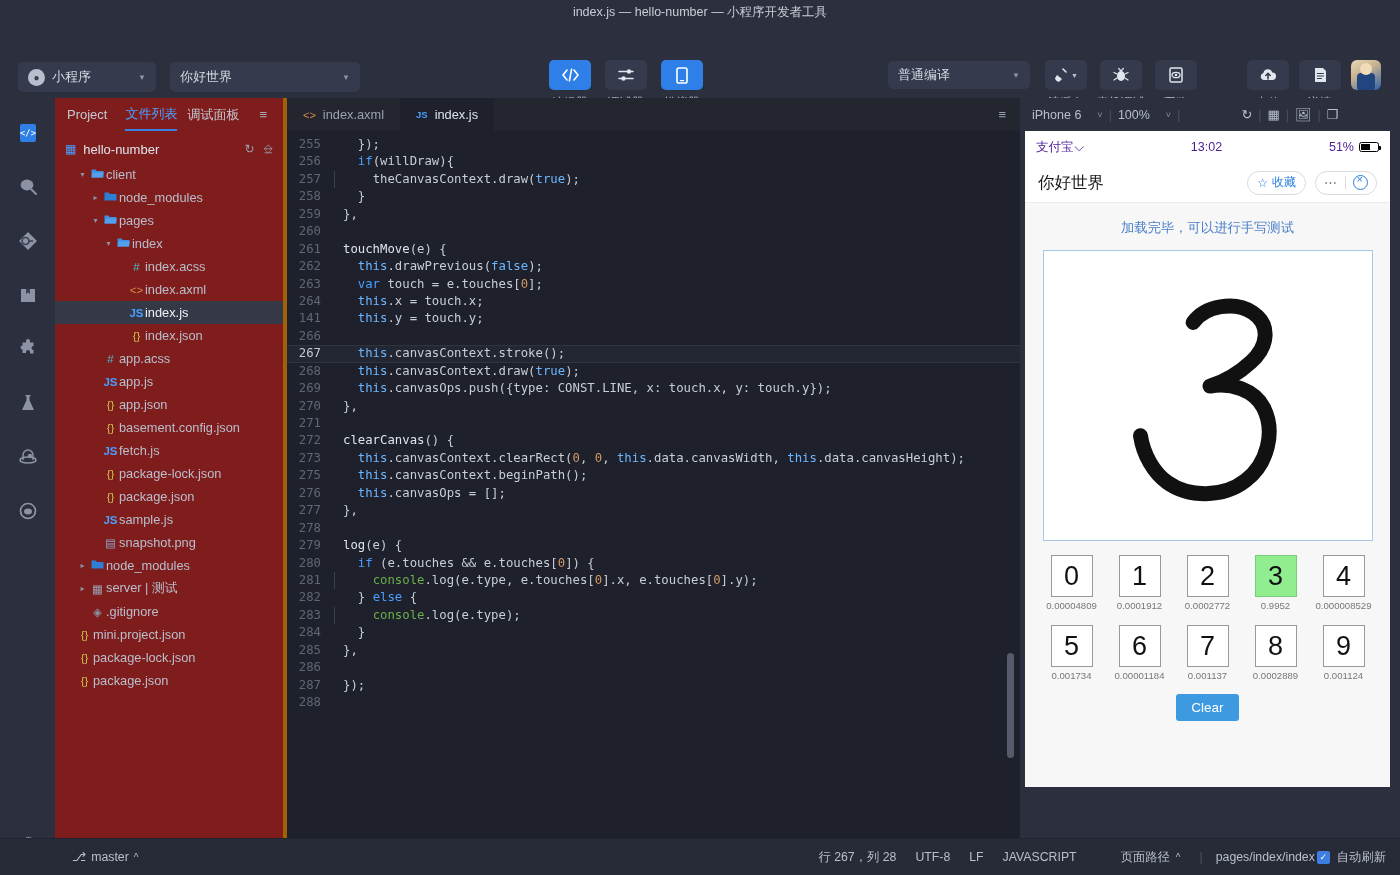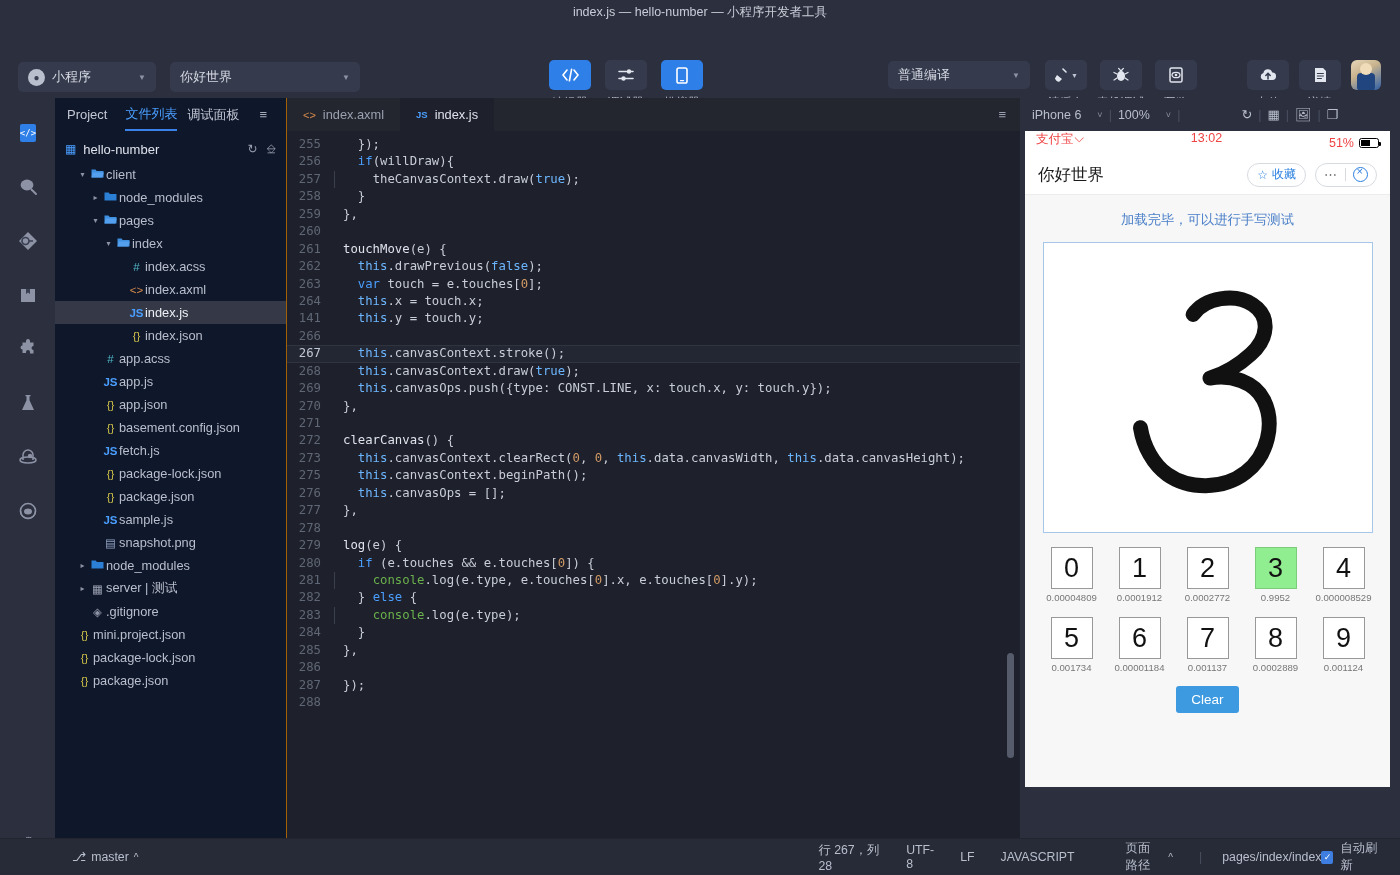--- a/index.html
+++ b/index.html
@@ -79,21 +79,21 @@
   .act-icon {
     width: 26px; height: 26px; display: flex; align-items: center; justify-content: center;
     color: #8d93a5; cursor: pointer;
   }
   .act-icon.sel { color: #fff; }
   .act-gear { position: absolute; bottom: 18px; left: 50%; transform: translateX(-50%); }
 
   
   .sidebar {
     position: absolute; left: 55px; top: 98px; width: 232px; height: 740px;
-    background: #0f172a; border-right: 1px solid #a16207;
+    background: #7f1d1d; border-right: 4px solid #a16207;
   }
   .side-tabs {
     height: 33px; display: flex; align-items: center; padding: 0 12px; gap: 18px;
     font-size: 13px; color: #9aa0b0;
   }
   .side-tabs .t { cursor: pointer; height: 33px; display:flex; align-items:center; }
   .side-tabs .t.act { color: #4a9eff; border-bottom: 2px solid #3b82e8; }
   .side-tabs .t.plain { color: #c3c8d4; }
   .side-tabs .ico { margin-left: 2px; color:#a6abb9; font-size:13px; }
 
@@ -170,22 +170,22 @@
   .sim-bar .sel { display:flex; align-items:center; gap:16px; cursor:pointer; }
   .sim-bar .chev { font-size: 9px; color:#8d93a5;}
   .sim-bar .div { color: #4a4f60; }
   .sim-bar .ico { color:#b9bfcd; cursor:pointer; font-size: 13px;}
 
   .phone {
     position: absolute; left: 5px; top: 33px; width: 365px; height: 656px;
     background: #fff; overflow: hidden;
   }
   .st-bar {
-    height: 24px; display: flex; padding: 0 11px;
-    font-size: 12.5px; color: #ef4444; background: #fff;
+    height: 24px; display: flex; align-items: center; padding: 16px 11px;
+    font-size: 12.5px; color: #4c1d95; background: #fff;
   }
   .st-bar .mid { margin: 0 auto; font-weight: 500;}
   .st-bar .rt { display:flex; align-items:center; gap:5px;}
   .batt { width:20px; height:10px; border:1.4px solid #000; border-radius:2.5px; position:relative; }
   .batt::before{content:"";position:absolute;left:1px;top:1px;bottom:1px;width:9px;background:#000;}
   .batt::after{content:"";position:absolute;right:-3.5px;top:3px;width:2px;height:4px;background:#000;border-radius:0 1px 1px 0;}
 
   .nav-bar {
     height: 40px; display:flex; align-items:center; padding: 0 13px; background:#fff;
     border-bottom: 1px solid #ececec;
@@ -229,21 +229,21 @@
     font-family:"Liberation Sans", sans-serif;
   }
 
   
   .statusbar {
     position:absolute; left:0; bottom:0; width:1400px; height:37px;
     background:#272b38; display:flex; align-items:center; color:#b9bfcd; font-size:12.3px;
     border-top: 1px solid #22252f;
   }
   .sb-left { display:flex; align-items:center; gap:5px; margin-left: 72px; cursor:pointer; }
-  .sb-mid { display:flex; align-items:center; gap:26px; margin-left: 680px; }
+  .sb-mid { display:flex; align-items:center; gap:19px; margin-left: 680px; text-align: center; }
   .sb-right { margin-left:auto; display:flex; align-items:center; gap:7px; margin-right:14px;}
   .chk { width:13px;height:13px;border-radius:2px;background:#3d7ee0;color:#fff;font-size:9px;
          display:flex;align-items:center;justify-content:center;}
   .sb-div { color:#4a4f60; }
 </style>
 </head>
 <body>
 
 <div class="app">
 

